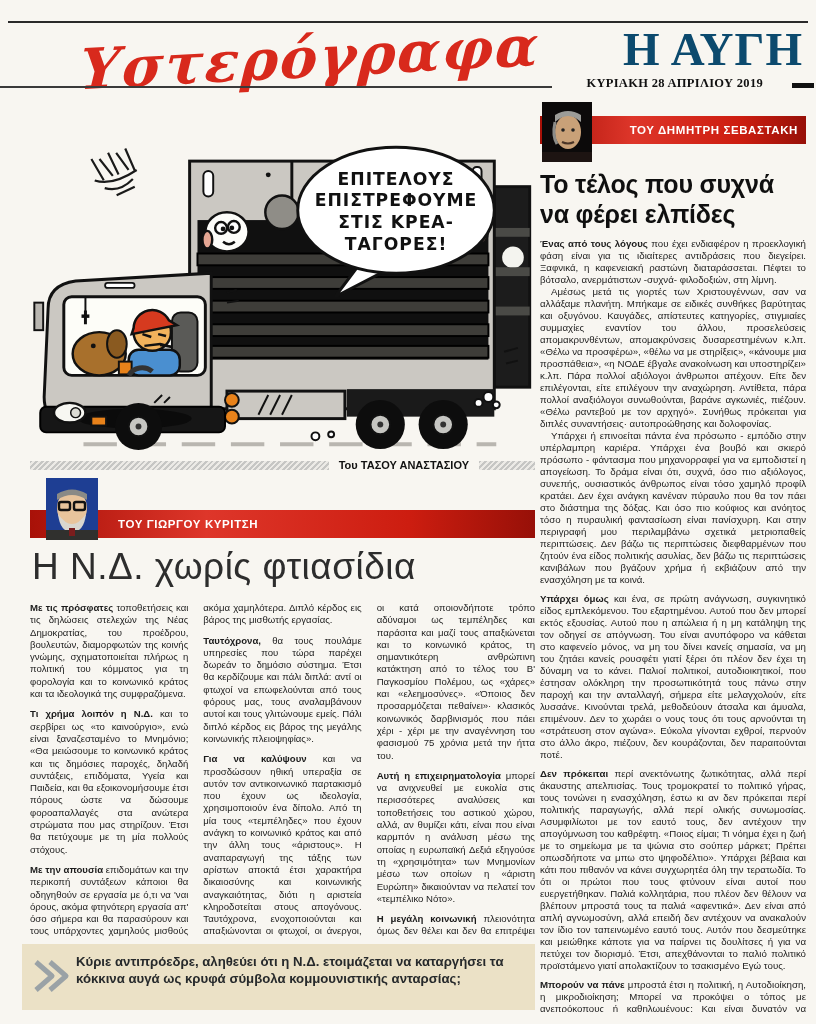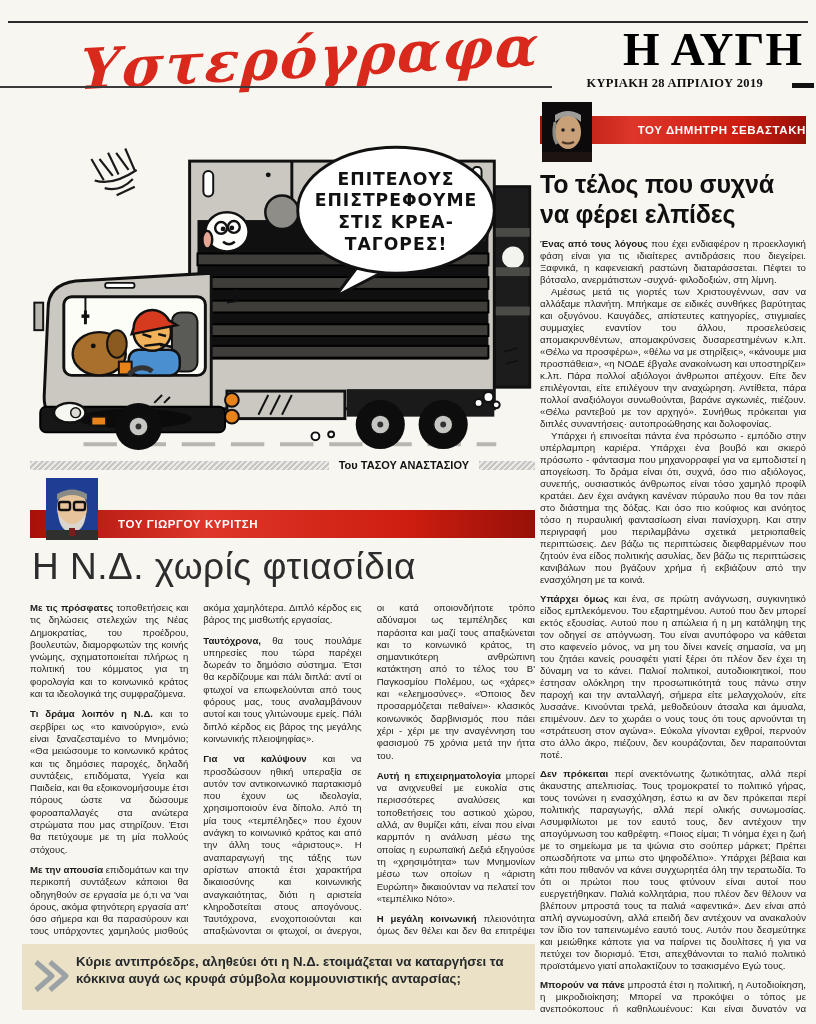--- a/index.html
+++ b/index.html
@@ -4,21 +4,21 @@
 <style>
   html,body{margin:0;padding:0;background:#d8d5cf;}
   .page{position:relative;width:816px;height:1024px;margin:0 auto;background:#f8f6f1;
         font-family:"Liberation Sans",sans-serif;color:#1c1c1c;overflow:hidden;}
   .top-rule{position:absolute;left:8px;top:21px;width:800px;height:2px;background:#2a2a2a;}
   .script-title{position:absolute;left:80px;top:24px;font-family:"DejaVu Serif",serif;
         font-style:italic;font-weight:bold;font-size:56px;color:#d8291c;
         transform:rotate(-3deg) skewX(-6deg);letter-spacing:2px;white-space:nowrap;}
   .mast{position:absolute;left:545px;top:26px;width:262px;text-align:right;}
   .mast-name{font-family:"Liberation Serif",serif;font-weight:bold;font-size:47px;
-        letter-spacing:1px;color:#000000;line-height:1.0;padding-right:4px;}
+        letter-spacing:1px;color:#0c4a6e;line-height:1.0;padding-right:4px;}
   .mast-date{font-family:"Liberation Serif",serif;font-weight:bold;font-size:12.5px;
         color:#111;margin-top:3px;padding-right:44px;letter-spacing:.3px;}
   .mid-rule{position:absolute;left:0;top:86px;width:552px;height:2px;background:#3a3a3a;}
   .edge-dash{position:absolute;right:2px;top:83px;width:22px;height:5px;background:#111;}
 
   .cartoon{position:absolute;left:30px;top:110px;width:505px;height:344px;}
 
   .credit-row{position:absolute;left:30px;top:459px;width:505px;display:flex;align-items:center;}
   .hatch{height:9px;background:repeating-linear-gradient(135deg,#c6c6c4 0 2px,#eceae6 2px 4px);}
   .hatch.l{flex:1;}
@@ -28,21 +28,21 @@
   .byline{position:absolute;height:64px;}
   .byline-left{left:30px;top:478px;width:505px;}
   .byline-right{left:540px;top:102px;width:266px;}
   .redbar{position:absolute;left:0;width:100%;height:28px;
         background:linear-gradient(90deg,#a81108,#de362a 35%,#cd1d10 75%,#971008);}
   .byline-left .redbar{bottom:4px;}
   .byline-right .redbar{top:14px;}
   .redbar .byline-text{color:#fff;font-weight:bold;font-size:11.5px;line-height:28px;
         letter-spacing:.6px;}
   .byline-left .byline-text{padding-left:88px;}
-  .byline-right .byline-text{text-align:right;display:block;}
+  .byline-right .byline-text{text-align:right;padding-right:8px;display:block;}
   .byline .photo{position:absolute;top:0;}
   .byline-left .photo{left:16px;}
   .byline-right .photo{left:2px;}
 
   .left-title{position:absolute;left:32px;top:546px;font-size:37px;font-weight:400;
         color:#2d2d2d;letter-spacing:.5px;}
   .right-title{position:absolute;left:540px;top:170px;width:266px;font-size:25px;
         font-weight:bold;color:#0f0f0f;line-height:1.18;letter-spacing:-.2px;}
 
   .left-body{position:absolute;left:30px;top:602px;width:505px;height:336px;
@@ -243,21 +243,21 @@
       <rect x="28" y="24" width="11" height="8" rx="2" fill="none" stroke="#111" stroke-width="2.4"></rect>
       <rect x="0" y="52" width="52" height="10" fill="#30302e"></rect>
       <rect x="23" y="50" width="6" height="8" fill="#7a1d1d"></rect>
     </svg>
   </div>
 
   <div class="left-title">Η Ν.Δ. χωρίς φτιασίδια</div>
 
   <div class="left-body">
       <p class="para lead"><b>Με τις πρόσφατες </b>τοποθετήσεις και τις δηλώσεις στελεχών της Νέας Δημοκρατίας, του προέδρου, βουλευτών, διαμορφωτών της κοινής γνώμης, σχηματοποιείται πλήρως η πολιτική του κόμματος για τη φορολογία και το κοινωνικό κράτος και τα ιδεολογικά της συμφραζόμενα.</p>
-      <p class="para lead"><b>Τι δράμα λοιπόν η Ν.Δ. </b>και το σερβίρει ως «το καινούργιο», ενώ είναι ξαναζεσταμένο το Μνημόνιο; «Θα μειώσουμε το κοινωνικό κράτος και τις δημόσιες παροχές, δηλαδή συντάξεις, επιδόματα, Υγεία και Παιδεία, και θα εξοικονομήσουμε έτσι πόρους ώστε να δώσουμε φοροαπαλλαγές στα ανώτερα στρώματα που μας στηρίζουν. Έτσι θα πετύχουμε με τη μία πολλούς στόχους.</p>
+      <p class="para lead"><b>Τι χρήμα λοιπόν η Ν.Δ. </b>και το σερβίρει ως «το καινούργιο», ενώ είναι ξαναζεσταμένο το Μνημόνιο; «Θα μειώσουμε το κοινωνικό κράτος και τις δημόσιες παροχές, δηλαδή συντάξεις, επιδόματα, Υγεία και Παιδεία, και θα εξοικονομήσουμε έτσι πόρους ώστε να δώσουμε φοροαπαλλαγές στα ανώτερα στρώματα που μας στηρίζουν. Έτσι θα πετύχουμε με τη μία πολλούς στόχους.</p>
       <p class="para lead"><b>Με την απουσία </b>επιδομάτων και την περικοπή συντάξεων κάποιοι θα οδηγηθούν σε εργασία με ό,τι να 'ναι όρους, ακόμα φτηνότερη εργασία απ' όσο σήμερα και θα παρασύρουν και τους υπάρχοντες χαμηλούς μισθούς ακόμα χαμηλότερα. Διπλό κέρδος εις βάρος της μισθωτής εργασίας.</p>
       <p class="para lead"><b>Ταυτόχρονα, </b>θα τους πουλάμε υπηρεσίες που τώρα παρέχει δωρεάν το δημόσιο σύστημα. Έτσι θα κερδίζουμε και πάλι διπλά: αντί οι φτωχοί να επωφελούνται από τους φόρους μας, τους αναλαμβάνουν αυτοί και τους γλιτώνουμε εμείς. Πάλι διπλό κέρδος εις βάρος της μεγάλης κοινωνικής πλειοψηφίας».</p>
       <p class="para lead"><b>Για να καλύψουν </b>και να προσδώσουν ηθική υπεραξία σε αυτόν τον αντικοινωνικό παρτακισμό που έχουν ως ιδεολογία, χρησιμοποιούν ένα δίπολο. Από τη μία τους «τεμπέληδες» που έχουν ανάγκη το κοινωνικό κράτος και από την άλλη τους «άριστους». Η αναπαραγωγή της τάξης των αρίστων αποκτά έτσι χαρακτήρα δικαιοσύνης και κοινωνικής αναγκαιότητας, διότι η αριστεία κληροδοτείται στους απογόνους. Ταυτόχρονα, ενοχοποιούνται και απαξιώνονται οι φτωχοί, οι άνεργοι, οι κατά οποιονδήποτε τρόπο αδύναμοι ως τεμπέληδες και παράσιτα και μαζί τους απαξιώνεται και το κοινωνικό κράτος, τη σημαντικότερη ανθρώπινη κατάκτηση από το τέλος του Β' Παγκοσμίου Πολέμου, ως «χάρες» και «ελεημοσύνες». «Όποιος δεν προσαρμόζεται πεθαίνει»· κλασικός κοινωνικός δαρβινισμός που πάει χέρι - χέρι με την αναγέννηση του φασισμού 75 χρόνια μετά την ήττα του.</p>
       <p class="para lead"><b>Αυτή η επιχειρηματολογία </b>μπορεί να ανιχνευθεί με ευκολία στις περισσότερες αναλύσεις και τοποθετήσεις του αστικού χώρου, αλλά, αν θυμίζει κάτι, είναι που είναι καρμπόν η ανάλυση μέσω της οποίας η ευρωπαϊκή Δεξιά εξηγούσε τη «χρησιμότητα» των Μνημονίων μέσω των οποίων η «άριστη Ευρώπη» δικαιούνταν να πελατεί τον «τεμπέλικο Νότο».</p>
       <p class="para lead"><b>Η μεγάλη κοινωνική </b>πλειονότητα όμως δεν θέλει και δεν θα επιτρέψει την επιστροφή στη βαρβαρότητα.</p>
     </div>
 
   <div class="quote">
     <div class="quote-icon">
       <svg width="40" height="40" viewBox="0 0 40 40">

